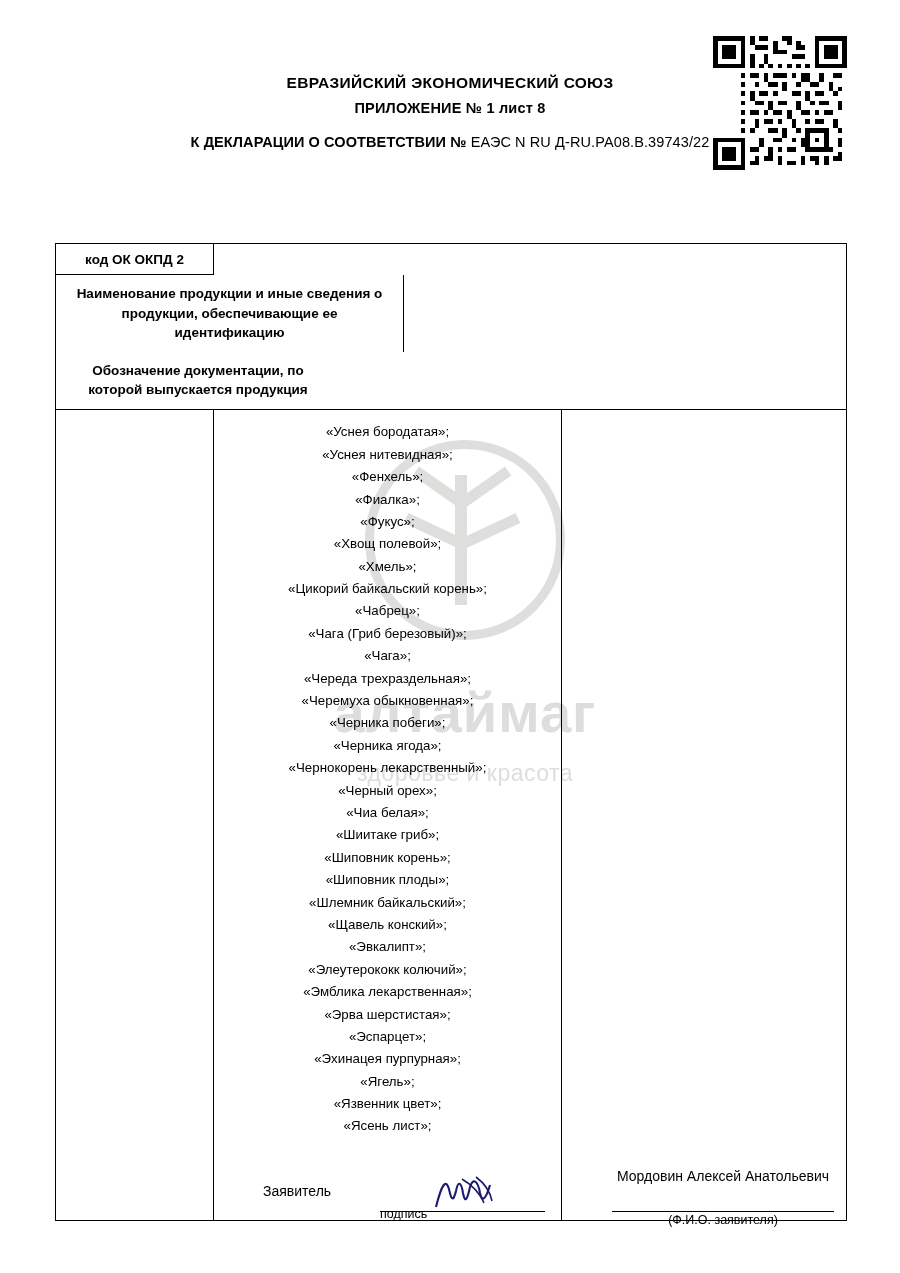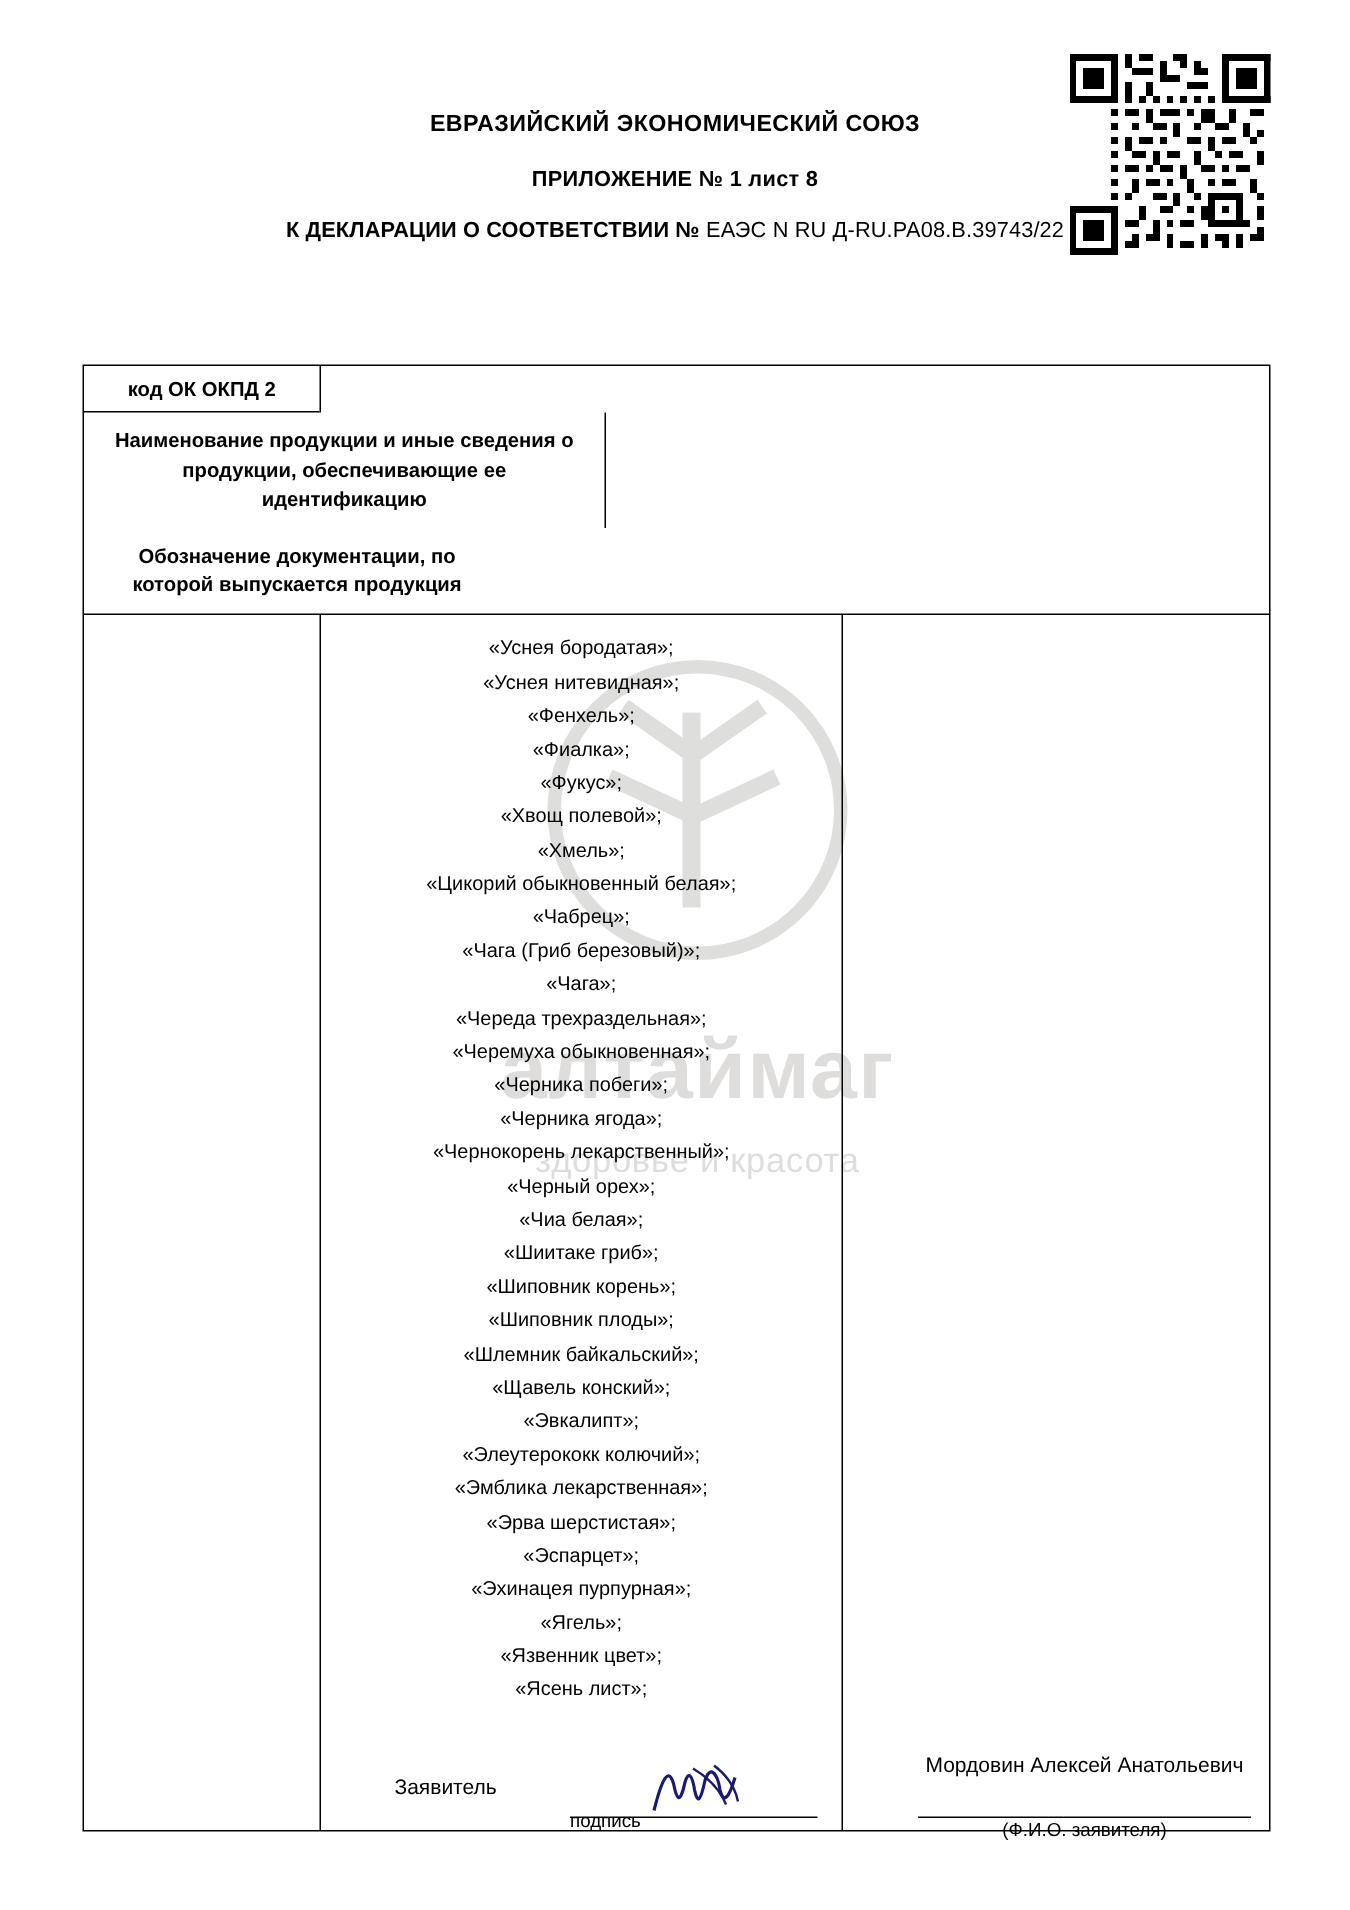--- a/index.html
+++ b/index.html
@@ -31,21 +31,21 @@
     position: absolute;
     top: 74px;
     left: 0;
     width: 900px;
     text-align: center;
   }
   .header .line1 {
     font-size: 15.5px;
     font-weight: bold;
     letter-spacing: 0.3px;
-    margin-bottom: 20px;
+    margin-bottom: 8px;
   }
   .header .line2 {
     font-size: 14.5px;
     font-weight: bold;
     letter-spacing: 0.2px;
     margin-bottom: 18px;
   }
   .header .line3 {
     font-size: 14.5px;
     letter-spacing: 0.1px;
@@ -394,21 +394,21 @@
     <div class="col1"></div>
     <div class="col2">
       <div class="prod-list" id="product-list">
           <div class="prod-item">«Уснея бородатая»;</div>
           <div class="prod-item">«Уснея нитевидная»;</div>
           <div class="prod-item">«Фенхель»;</div>
           <div class="prod-item">«Фиалка»;</div>
           <div class="prod-item">«Фукус»;</div>
           <div class="prod-item">«Хвощ полевой»;</div>
           <div class="prod-item">«Хмель»;</div>
-          <div class="prod-item">«Цикорий обыкновенный белая»;</div>
+          <div class="prod-item">«Цикорий байкальский корень»;</div>
           <div class="prod-item">«Чабрец»;</div>
           <div class="prod-item">«Чага (Гриб березовый)»;</div>
           <div class="prod-item">«Чага»;</div>
           <div class="prod-item">«Череда трехраздельная»;</div>
           <div class="prod-item">«Черемуха обыкновенная»;</div>
           <div class="prod-item">«Черника побеги»;</div>
           <div class="prod-item">«Черника ягода»;</div>
           <div class="prod-item">«Чернокорень лекарственный»;</div>
           <div class="prod-item">«Черный орех»;</div>
           <div class="prod-item">«Чиа белая»;</div>

